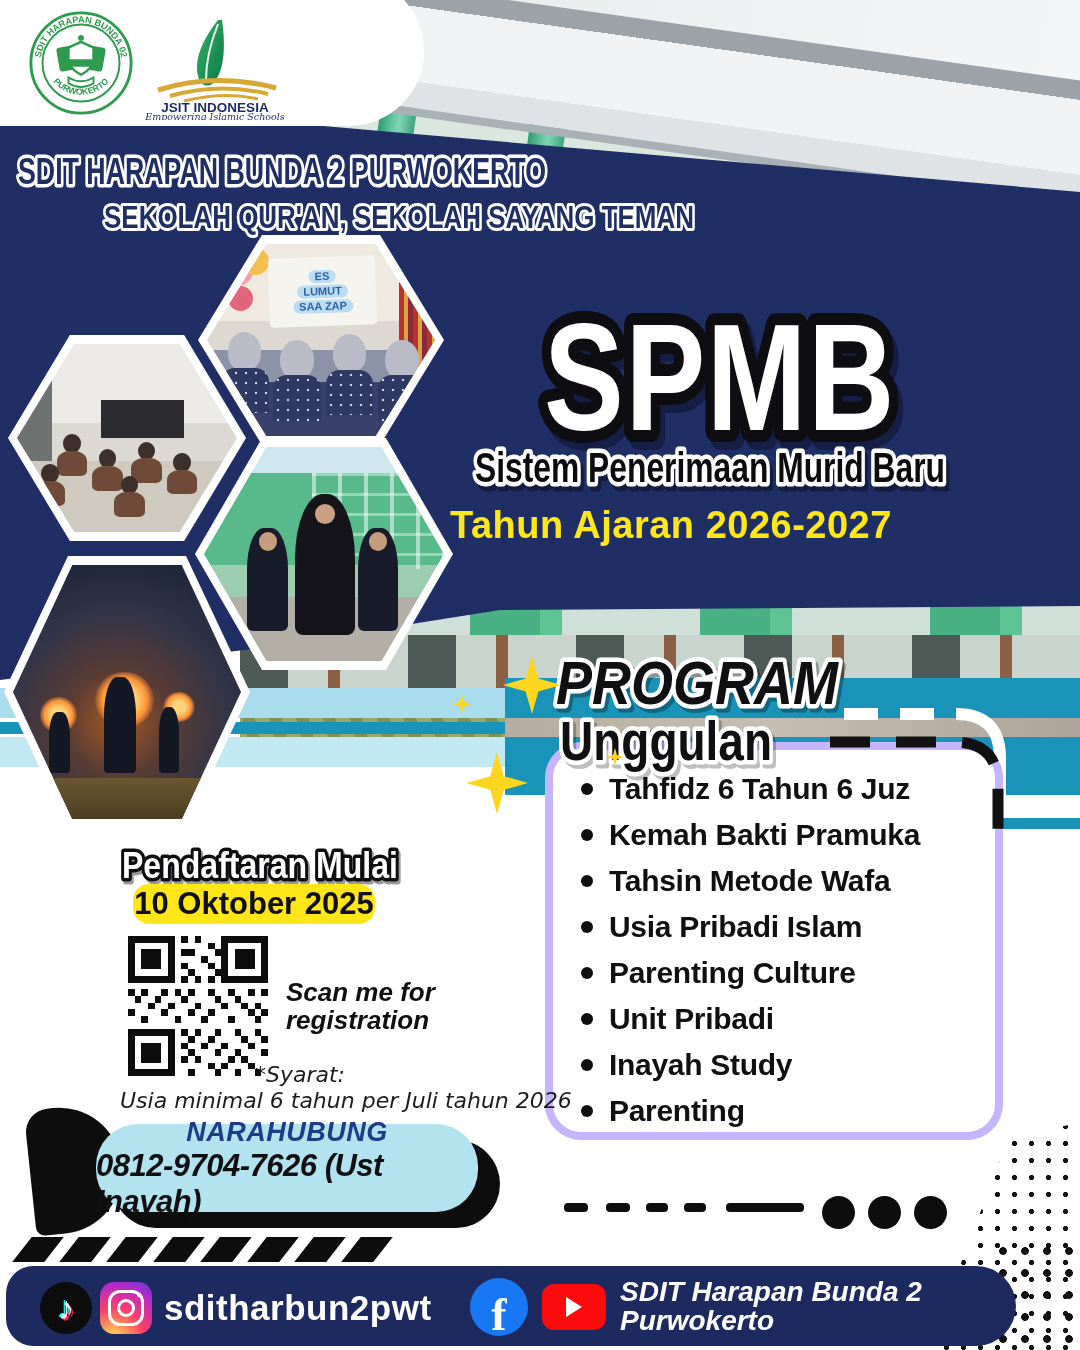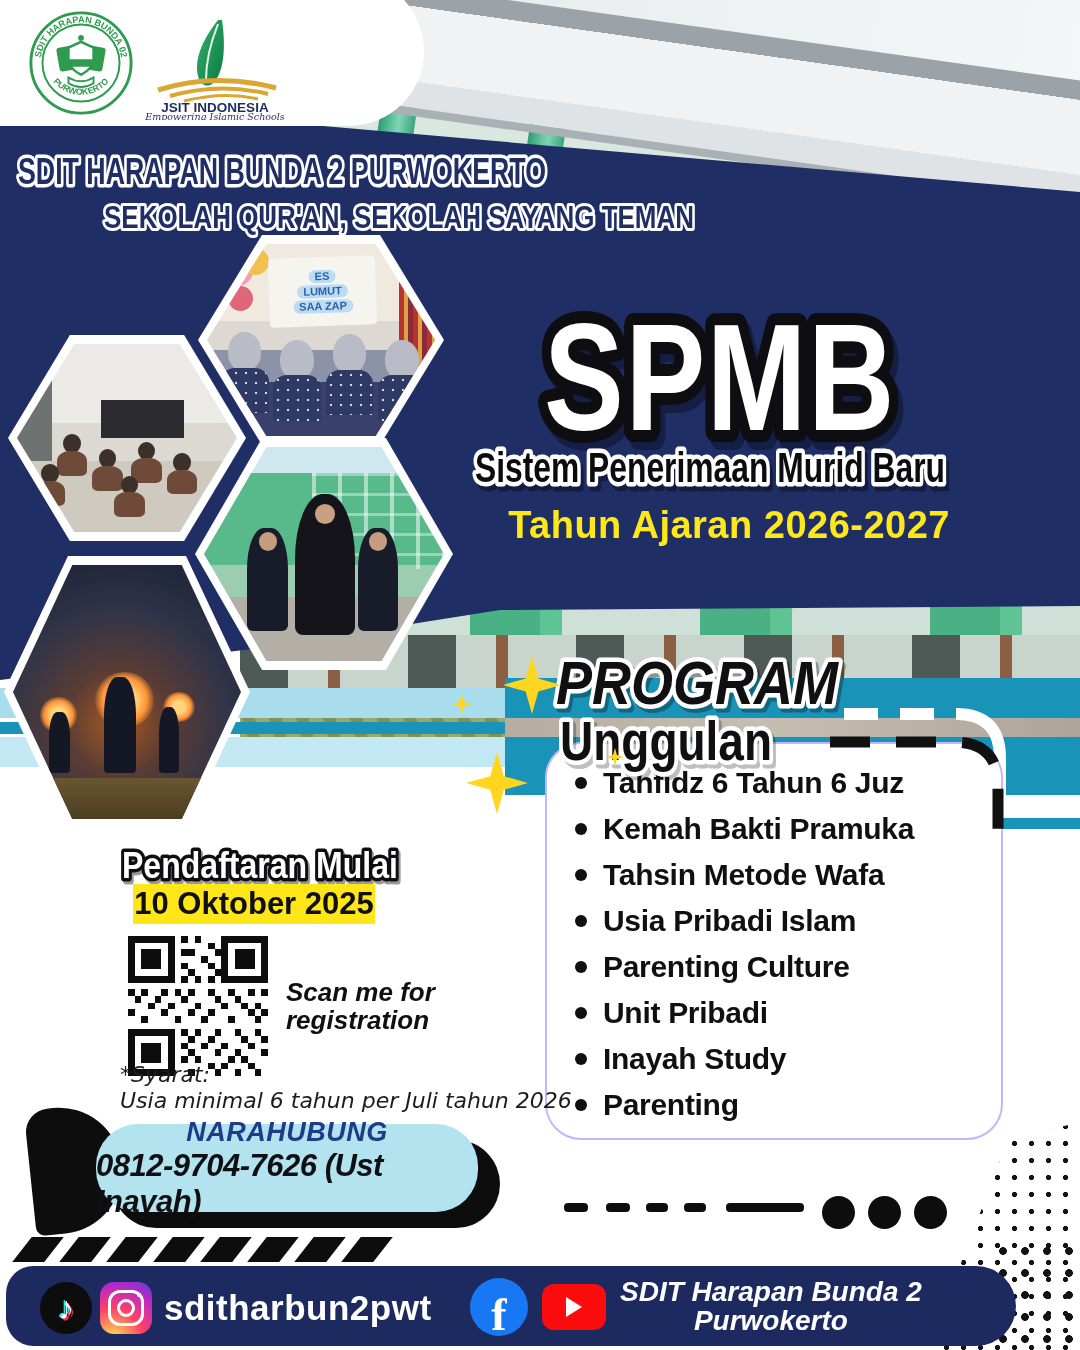--- a/index.html
+++ b/index.html
@@ -26,21 +26,21 @@
 
   
   .header-svg{left:8px;top:142px;width:740px;height:100px;z-index:4;}
   .header-svg text{font-family:"Liberation Sans",sans-serif;font-weight:bold;fill:#202e66;stroke:#ffffff;stroke-linejoin:round;paint-order:stroke fill;}
 
   
   .spmb-svg{left:450px;top:282px;width:540px;height:185px;z-index:5;filter:drop-shadow(5px 8px 0 rgba(8,10,28,.45));}
   .spmb-svg text{font-family:"Liberation Sans",sans-serif;font-weight:bold;fill:#ffffff;stroke:#0d0d12;stroke-linejoin:round;paint-order:stroke fill;}
   .sub-svg{left:440px;top:438px;width:540px;height:60px;z-index:5;filter:drop-shadow(3px 5px 0 rgba(8,10,28,.5));}
   .sub-svg text{font-family:"Liberation Sans",sans-serif;font-weight:bold;fill:#0c0c10;stroke:#ffffff;stroke-linejoin:round;paint-order:stroke fill;}
-  .year{left:450px;top:504px;width:500px;text-align:right;font-size:38px;font-weight:bold;color:#ffe81a;z-index:5;letter-spacing:.5px;}
+  .year{left:450px;top:504px;width:500px;text-align:left;font-size:38px;font-weight:bold;color:#ffe81a;z-index:5;letter-spacing:.5px;}
 
   
   .photo-strip{left:240px;top:562px;width:840px;height:202px;overflow:hidden;background:#cfe0d8;z-index:1;}
   .ps-wall{left:0;top:4%;width:100%;height:32%;background:repeating-linear-gradient(90deg,#49b183 0 70px,#5fc493 70px 92px,#cfe0d8 92px 230px);}
   .ps-win{left:0;top:36%;width:100%;height:34%;background:repeating-linear-gradient(90deg,#4e5a55 0 48px,#c9d4cc 48px 88px,#8a5f43 88px 100px,#c9d4cc 100px 168px);}
   .ps-bush{left:0;top:70%;width:100%;height:30%;background:repeating-linear-gradient(75deg,#9aa86b 0 14px,#7e9157 14px 26px);}
   .band-lb1{left:0;top:688px;width:1080px;height:30px;background:#a9dcec;z-index:3;}
   .band-teal-line{left:0;top:722px;width:1080px;height:12px;background:#1a93b8;z-index:3;}
   .band-lb2{left:0;top:737px;width:1080px;height:30px;background:#c2e8f3;z-index:3;}
   .band-teal-right{left:505px;top:678px;width:575px;height:117px;background:#1a93b8;z-index:3;}
@@ -49,21 +49,21 @@
   .teal-dash-l{left:1000px;top:818px;width:80px;height:11px;background:#1a93b8;z-index:3;}
   .deco-svg{z-index:4;}
 
   
   .prog-svg{left:548px;top:640px;width:320px;height:82px;z-index:6;filter:drop-shadow(3px 4px 0 rgba(0,0,0,.3));}
   .prog-svg text{font-family:"Liberation Sans",sans-serif;font-weight:bold;font-style:italic;fill:#101013;stroke:#ffffff;stroke-linejoin:round;paint-order:stroke fill;}
   .ungg-svg{left:552px;top:702px;width:280px;height:86px;z-index:6;filter:drop-shadow(3px 4px 0 rgba(0,0,0,.25));}
   .ungg-svg text{font-family:"Liberation Sans",sans-serif;font-weight:bold;fill:#101013;stroke:#ffffff;stroke-linejoin:round;paint-order:stroke fill;}
 
   
-  .card{left:545px;top:742px;width:458px;height:398px;background:#fff;border:2px solid #c4b5fd;border-radius:36px;z-index:5;box-sizing:border-box;}
+  .card{left:545px;top:742px;width:458px;height:398px;background:#fff;border:8px solid #c4b5fd;border-radius:36px;z-index:5;box-sizing:border-box;}
   .card ul{margin:16px 0 0 0;padding:0 0 0 22px;list-style:none;}
   .card li{position:relative;padding-left:34px;height:46px;line-height:46px;font-size:30px;font-weight:bold;color:#101013;letter-spacing:-.3px;white-space:nowrap;}
   .card li::before{content:"";position:absolute;left:6px;top:17px;width:12px;height:12px;border-radius:50%;background:#101013;}
 
   
   .sparkle{background:#ffd61f;clip-path:polygon(50% 0,61% 39%,100% 50%,61% 61%,50% 100%,39% 61%,0 50%,39% 39%);z-index:6;}
 
   
   .hex{clip-path:polygon(26% 0,74% 0,100% 50%,74% 100%,26% 100%,0 50%);}
   .hex-outer{background:#fff;z-index:4;filter:drop-shadow(0 5px 5px rgba(0,0,0,.25));}
@@ -93,24 +93,24 @@
   .cos-kf{position:absolute;left:28%;top:4%;width:44%;height:18%;background:#c59c7d;border-radius:50%;}
   .ph-torch{background:radial-gradient(circle at 46% 62%,#a85a22 0%,#5a3c34 26%,#323448 55%,#20283c 80%,#1a2133 100%);}
   .t-glow{position:absolute;border-radius:50%;background:radial-gradient(circle,#ffd37a 0 28%,#ff9337 55%,rgba(255,120,40,0) 75%);}
   .t-fig{position:absolute;background:#141824;border-radius:40% 40% 4px 4px;}
   .t-grass{position:absolute;left:0;bottom:0;width:100%;height:16%;background:linear-gradient(180deg,#6a5631,#4c3d22);}
 
   
   .pend-svg{left:95px;top:842px;width:330px;height:46px;z-index:6;filter:drop-shadow(2px 3px 0 rgba(0,0,0,.4));}
   .pend-svg text{font-family:"Liberation Sans",sans-serif;font-weight:bold;fill:#fff;stroke:#0d0d12;stroke-linejoin:round;paint-order:stroke fill;}
   .date-box{left:133px;top:884px;width:242px;height:40px;background:#ffe619;z-index:6;
-            display:flex;align-items:center;justify-content:center;font-size:31px;font-weight:bold;color:#101013;}
+            display:flex;align-items:center;justify-content:center;font-size:31px;font-weight:bold;color:#101013;border-radius:16px;}
   .qr{left:128px;top:936px;width:140px;height:140px;background:#fff;z-index:6;}
   .scan{left:286px;top:978px;width:190px;z-index:6;font-style:italic;font-weight:bold;font-size:26px;line-height:1.08;color:#101013;}
-  .syarat{left:120px;top:1062px;width:360px;z-index:6;font-family:"DejaVu Sans",sans-serif;font-style:italic;font-size:22px;line-height:1.2;color:#1c1c1c;}
+  .syarat{left:120px;top:1062px;width:360px;z-index:6;font-family:"DejaVu Sans",sans-serif;font-style:italic;font-size:22px;line-height:1.2;color:#1c1c1c;text-align:center;}
   .syarat .req{white-space:nowrap;}
 
   
   .bubble{left:30px;top:1106px;width:92px;height:126px;background:#0d0d0d;border-radius:26px 70px 70px 10px;transform:rotate(-6deg);z-index:6;}
   .pill-shadow{left:112px;top:1140px;width:388px;height:88px;background:#0d0d0d;border-radius:44px;z-index:6;}
   .pill{left:96px;top:1124px;width:382px;height:88px;background:#b4e3f0;border-radius:42px;z-index:7;
         display:flex;flex-direction:column;align-items:center;justify-content:center;}
   .pill .nara{font-size:27px;font-weight:bold;font-style:italic;color:#1e3c87;letter-spacing:.5px;}
   .pill .phone{font-size:31px;font-weight:bold;font-style:italic;color:#101013;letter-spacing:-.5px;}
 
@@ -130,21 +130,21 @@
   .tiktok span{color:#fff;font-size:32px;font-weight:bold;text-shadow:-2px -1px 0 #25f4ee,2px 2px 0 #fe2c55;}
   .insta{left:94px;top:16px;width:52px;height:52px;border-radius:14px;background:radial-gradient(circle at 25% 110%,#fdcb52 8%,#fd3f68 45%,#b529c9 78%,#5342d6 100%);}
   .insta .cam{position:absolute;left:8px;top:8px;right:8px;bottom:8px;border:3px solid #fff;border-radius:12px;}
   .insta .lens{position:absolute;left:17px;top:17px;width:12px;height:12px;border:3px solid #fff;border-radius:50%;}
   .insta .dot{position:absolute;right:11px;top:11px;width:4px;height:4px;border-radius:50%;background:#fff;}
   .handle{left:158px;top:22px;font-size:35px;font-weight:bold;color:#fff;letter-spacing:.5px;}
   .fb{left:464px;top:12px;width:58px;height:58px;border-radius:50%;background:#1877f2;overflow:hidden;display:flex;align-items:flex-end;justify-content:center;}
   .fb span{color:#fff;font-size:46px;font-weight:bold;font-family:"Liberation Serif",serif;line-height:.92;}
   .yt{left:536px;top:18px;width:64px;height:46px;border-radius:12px;background:#fb0b0b;display:flex;align-items:center;justify-content:center;}
   .yt i{display:block;width:0;height:0;border-left:16px solid #fff;border-top:10px solid transparent;border-bottom:10px solid transparent;}
-  .fbname{left:614px;top:12px;font-size:28px;font-weight:bold;font-style:italic;color:#fff;line-height:1.02;text-align:center;}
+  .fbname{left:614px;top:12px;font-size:28px;font-weight:bold;font-style:italic;color:#fff;line-height:1.02;}
 
   svg{display:block;}
 </style>
 </head>
 <body>
 
 <div class="poster">
 
   <div class="abs photo-top">
     <div class="abs pt-wall">

